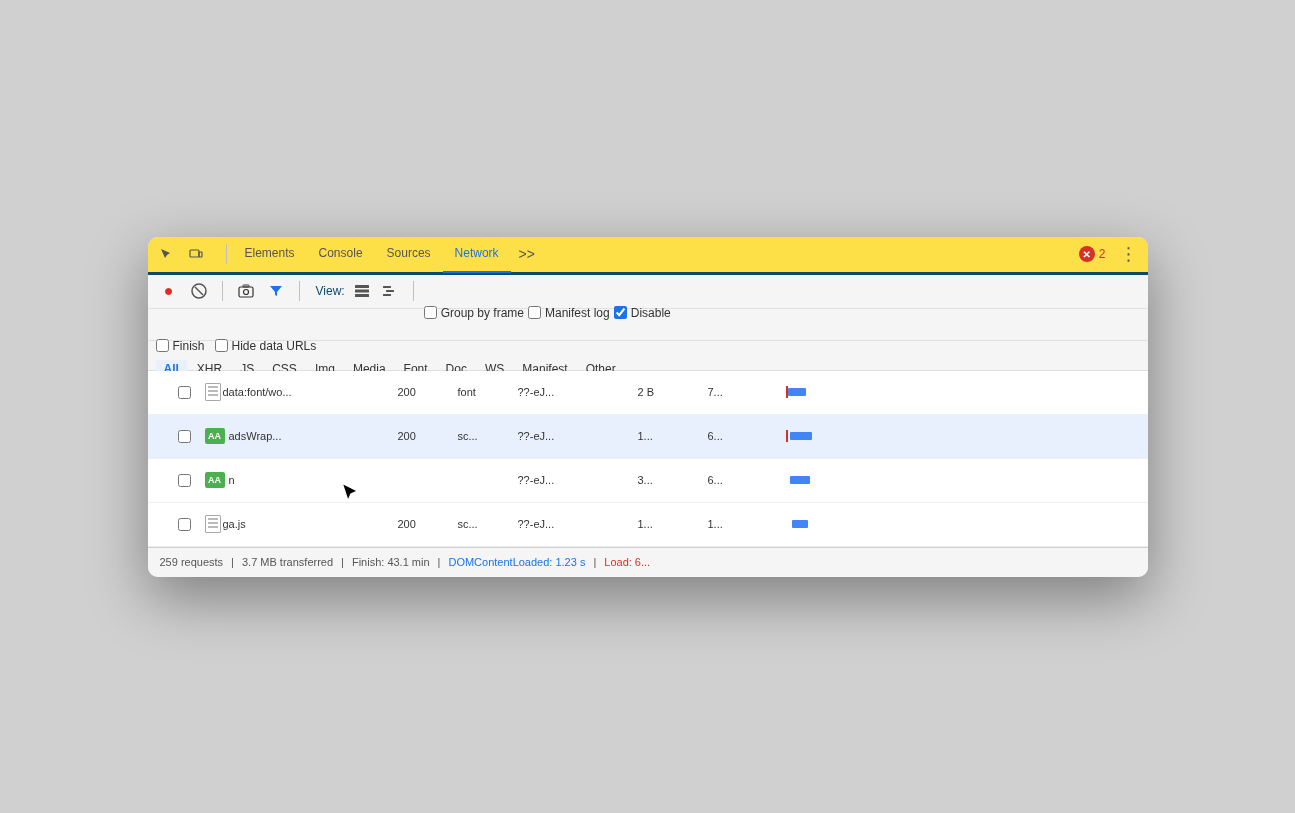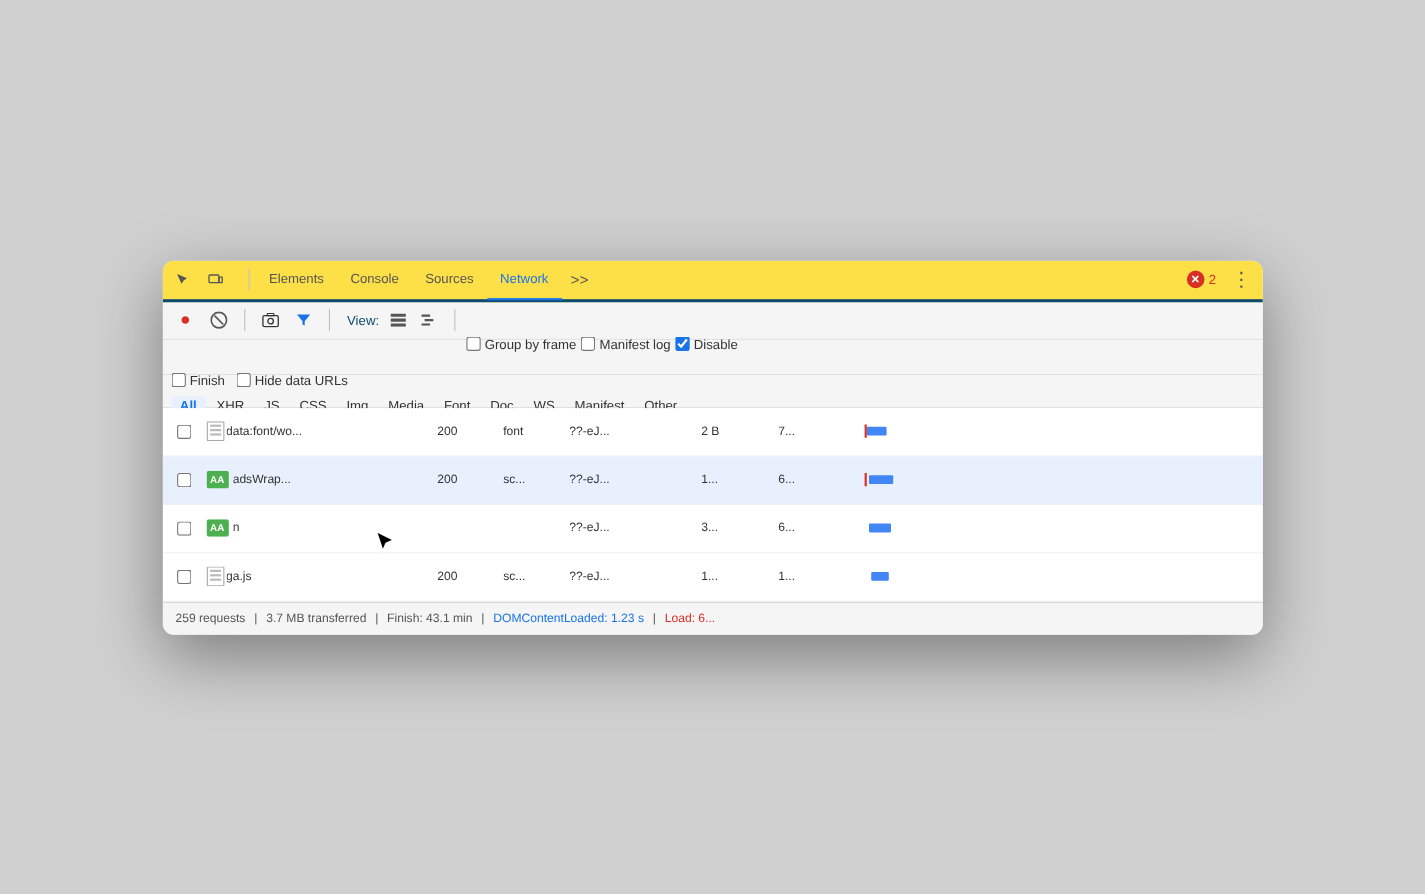--- a/index.html
+++ b/index.html
@@ -259,21 +259,21 @@
       background: white;
       position: relative;
     }
     .table-row {
       display: grid;
       grid-template-columns: 32px 1fr 60px 60px 120px 70px 70px 1fr 100px 60px;
       height: 44px;
       align-items: center;
       border-bottom: 1px solid #f0f0f0;
       font-size: 11px;
-      padding: 0 4px;
+      padding: 0 21px;
       cursor: pointer;
     }
     .table-row.highlighted { background: #e8f0fe; }
     .row-cell {
       padding: 0 4px;
       overflow: hidden;
       text-overflow: ellipsis;
       white-space: nowrap;
       color: #333;
     }

